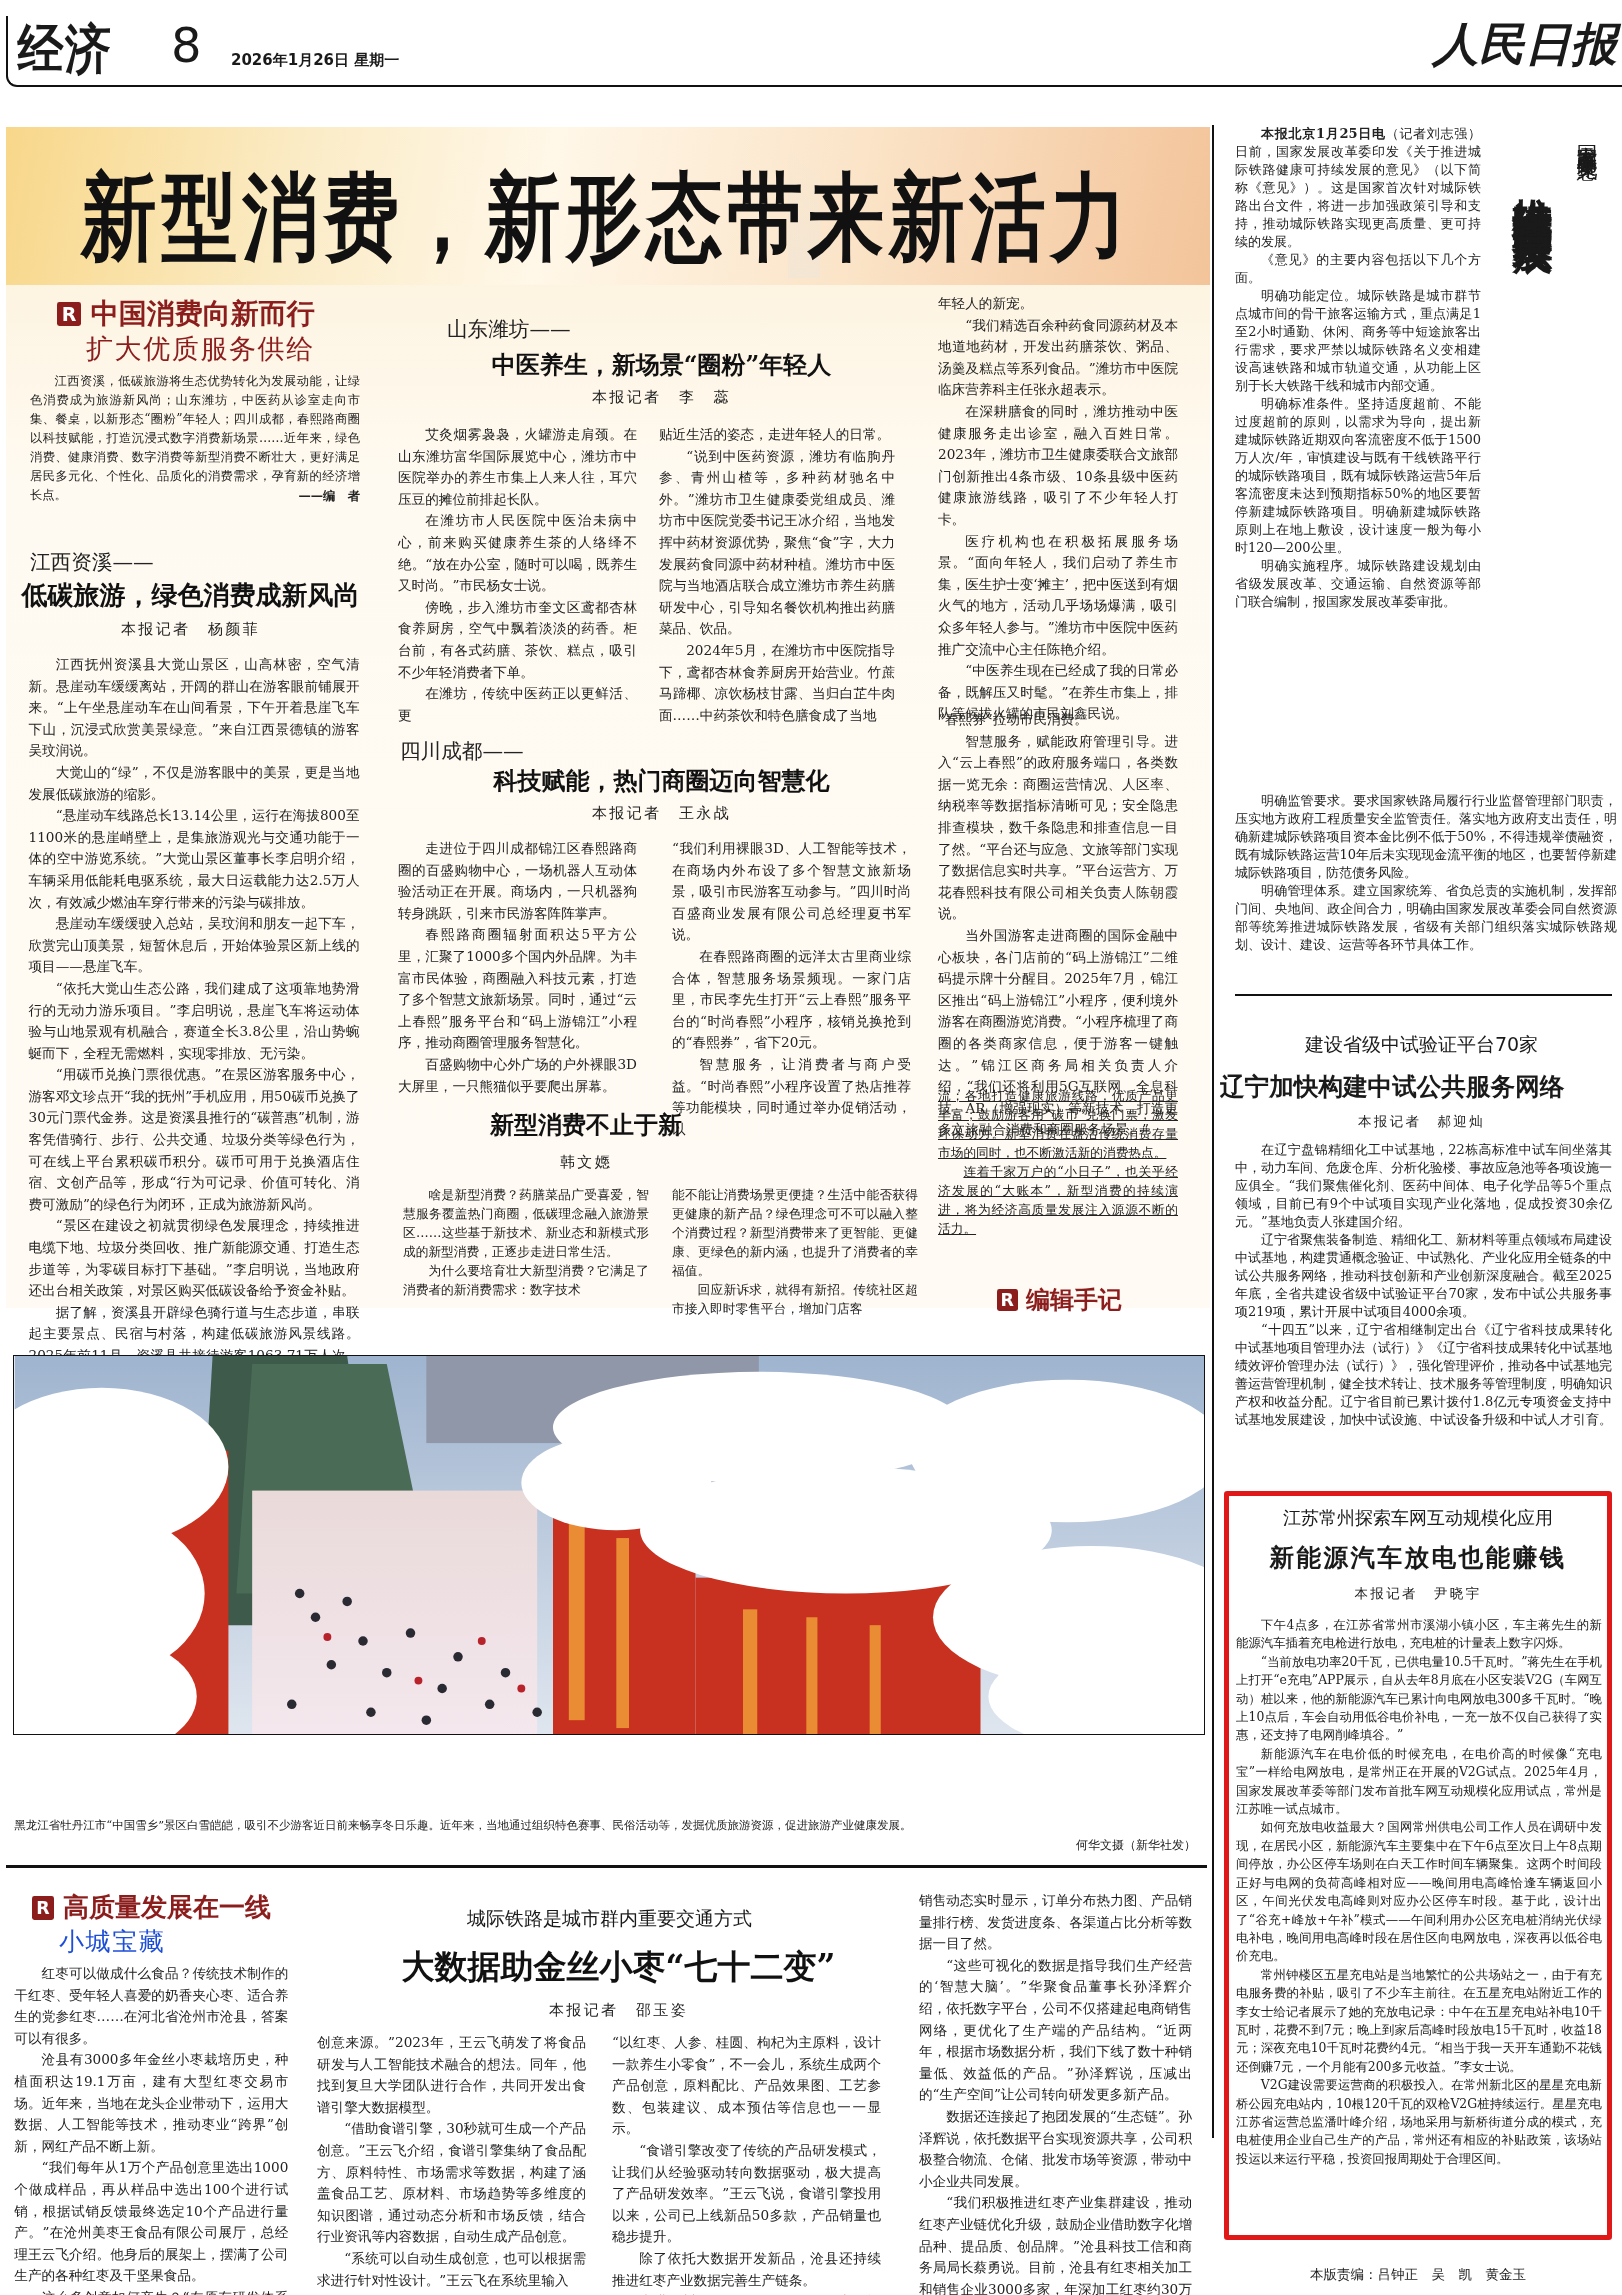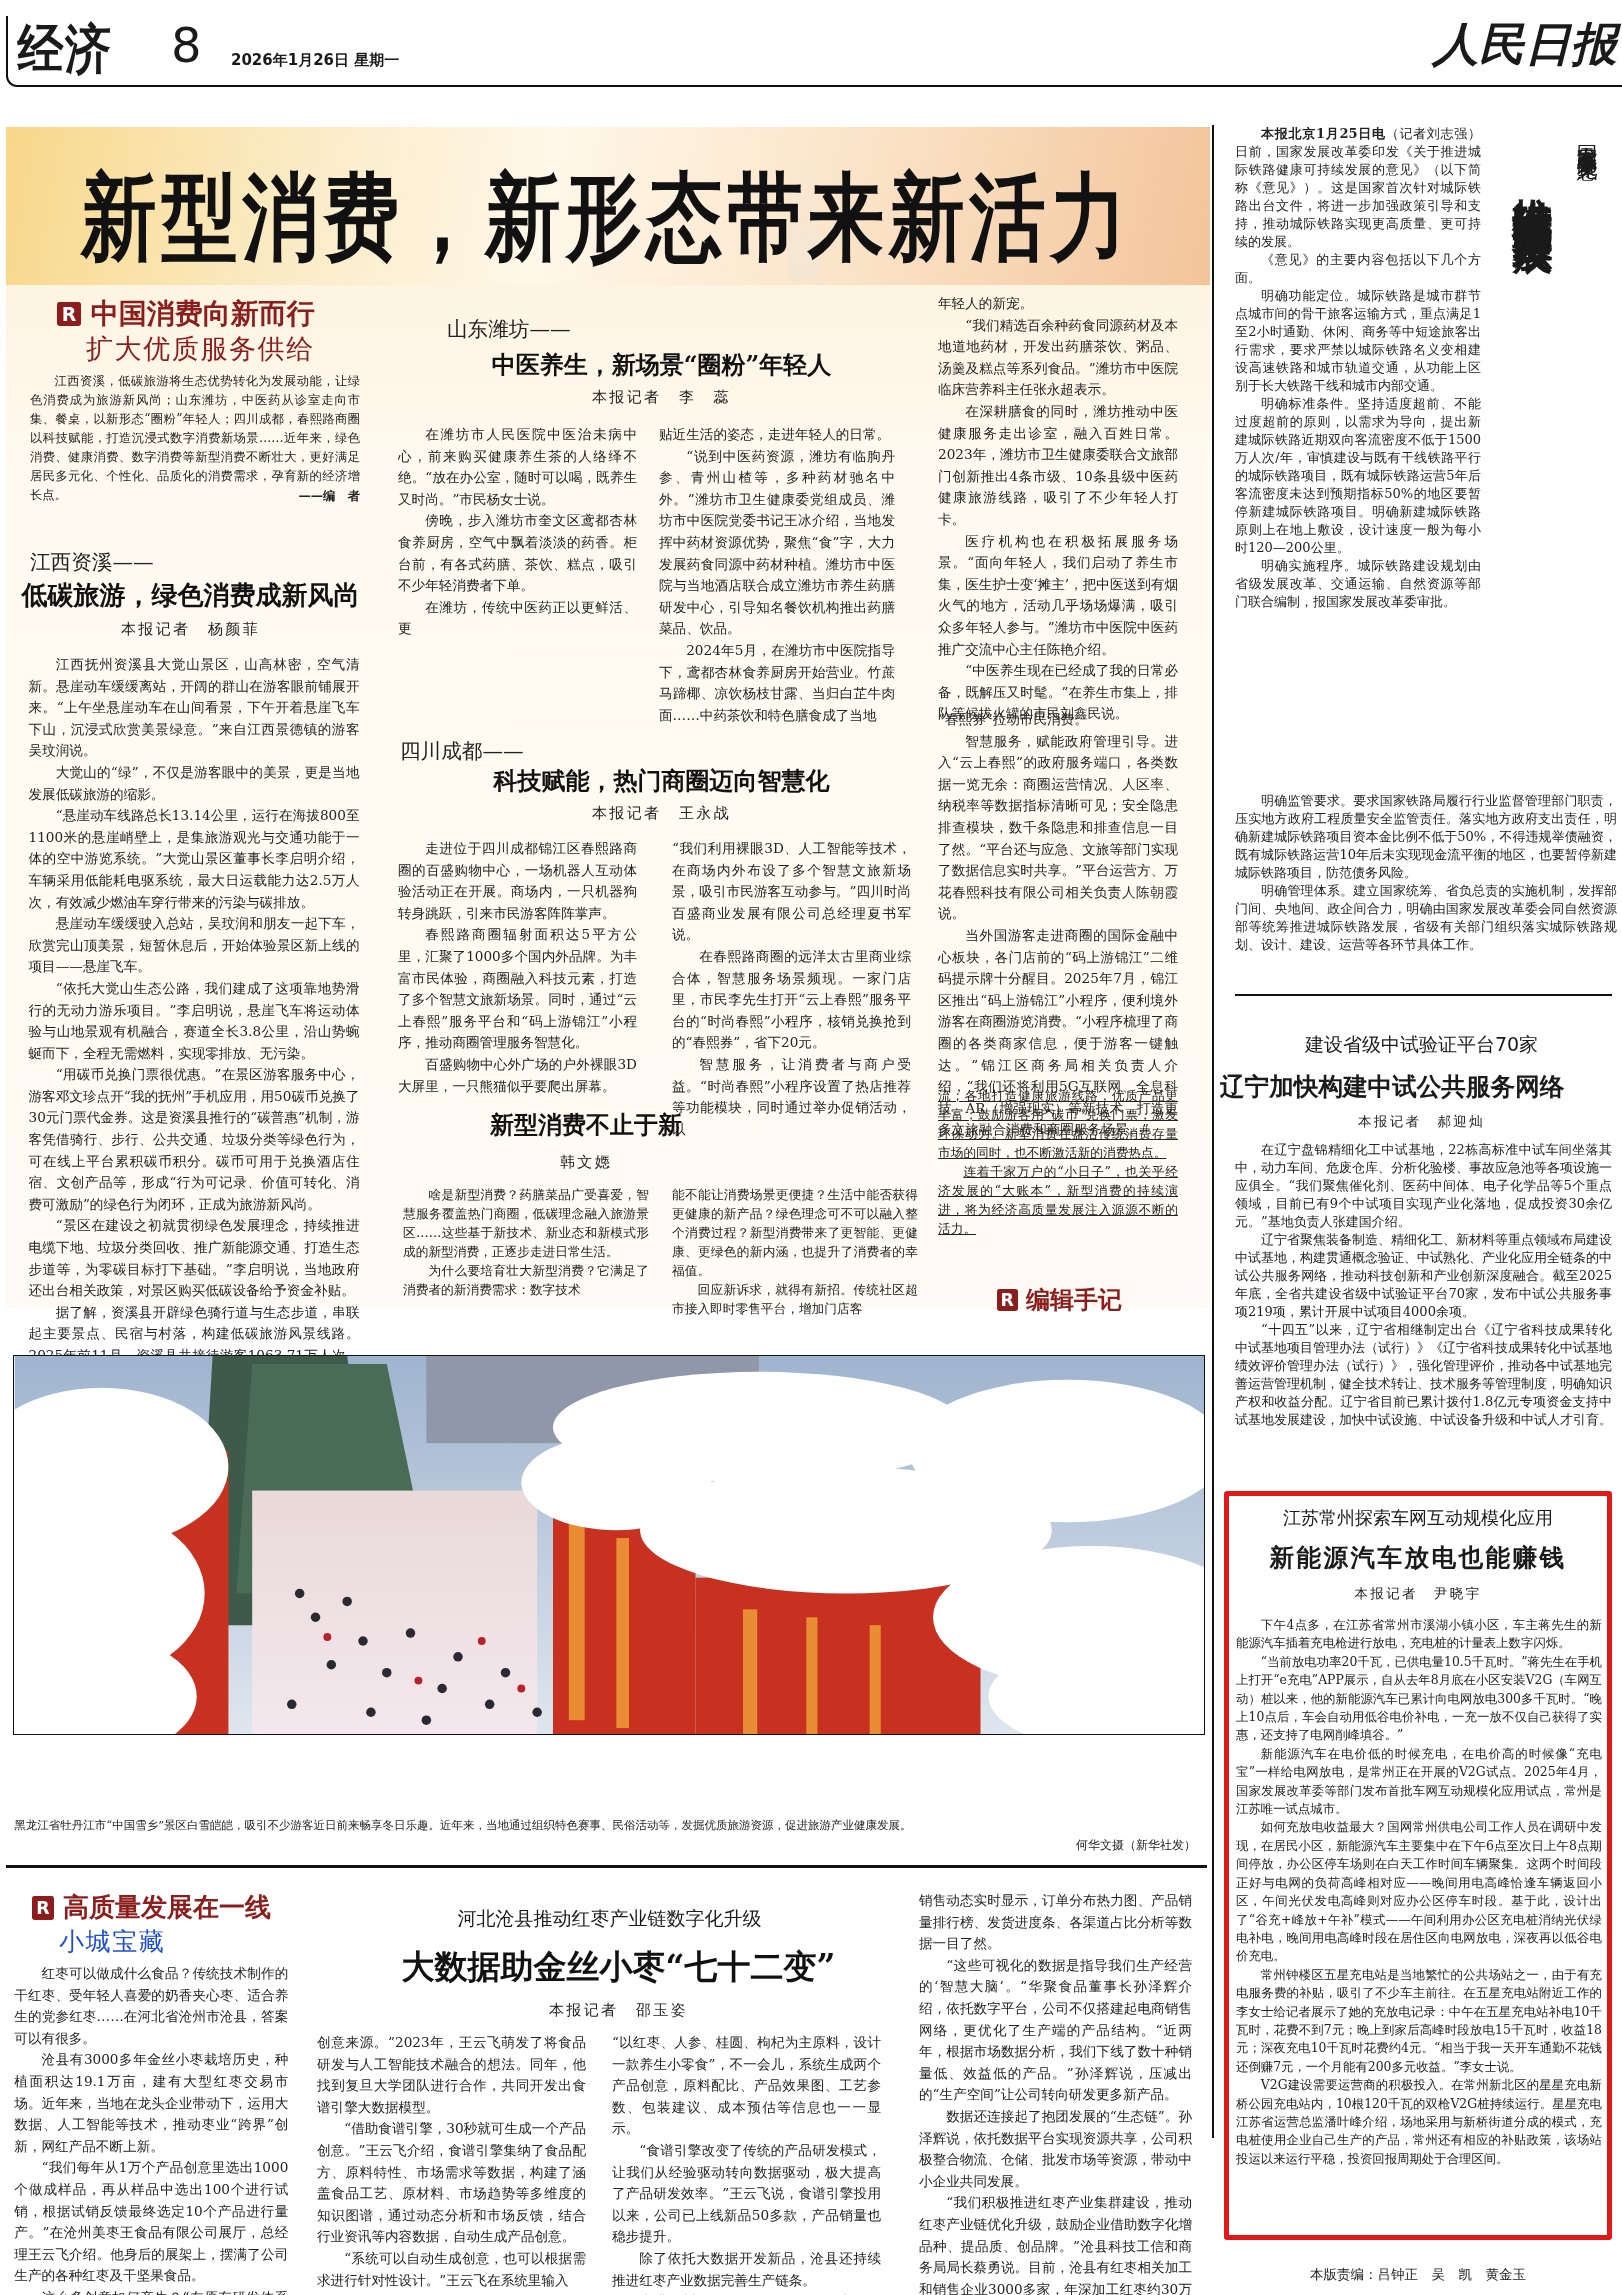--- a/index.html
+++ b/index.html
@@ -65,20 +65,21 @@
   <p>“依托大觉山生态公路，我们建成了这项靠地势滑行的无动力游乐项目。”李启明说，悬崖飞车将运动体验与山地景观有机融合，赛道全长3.8公里，沿山势蜿蜒而下，全程无需燃料，实现零排放、无污染。</p>
   <p>“用碳币兑换门票很优惠。”在景区游客服务中心，游客邓文珍点开“我的抚州”手机应用，用50碳币兑换了30元门票代金券。这是资溪县推行的“碳普惠”机制，游客凭借骑行、步行、公共交通、垃圾分类等绿色行为，可在线上平台累积碳币积分。碳币可用于兑换酒店住宿、文创产品等，形成“行为可记录、价值可转化、消费可激励”的绿色行为闭环，正成为旅游新风尚。</p>
   <p>“景区在建设之初就贯彻绿色发展理念，持续推进电缆下地、垃圾分类回收、推广新能源交通、打造生态步道等，为零碳目标打下基础。”李启明说，当地政府还出台相关政策，对景区购买低碳设备给予资金补贴。</p>
   <p>据了解，资溪县开辟绿色骑行道与生态步道，串联起主要景点、民宿与村落，构建低碳旅游风景线路。2025年前11月，资溪县共接待游客1063.71万人次、同比增长8.96%，实现旅游综合收入47.21亿元、同比增长11.52%。</p>
 </div>
 
 <div class="abs region-tag" style="left:400px;top:315px;margin-left:47px;">山东潍坊——</div>
 <div class="abs head-serif" style="left:380px;top:349px;width:563px;font-size:24px;">中医养生，新场景“圈粉”年轻人</div>
 <div class="abs byline" style="left:380px;top:388px;width:563px;">本报记者　李　蕊</div>
 <div class="abs col" style="left:398px;top:424px;width:239px;">
+  <p>艾灸烟雾袅袅，火罐游走肩颈。在山东潍坊富华国际展览中心，潍坊市中医院举办的养生市集上人来人往，耳穴压豆的摊位前排起长队。</p>
   <p>在潍坊市人民医院中医治未病中心，前来购买健康养生茶的人络绎不绝。“放在办公室，随时可以喝，既养生又时尚。”市民杨女士说。</p>
   <p>傍晚，步入潍坊市奎文区鸢都杏林食养厨房，空气中飘着淡淡的药香。柜台前，有各式药膳、茶饮、糕点，吸引不少年轻消费者下单。</p>
   <p>在潍坊，传统中医药正以更鲜活、更</p>
 </div>
 <div class="abs col" style="left:659px;top:424px;width:236px;">
   <p class="noindent">贴近生活的姿态，走进年轻人的日常。</p>
   <p>“说到中医药资源，潍坊有临朐丹参、青州山楂等，多种药材驰名中外。”潍坊市卫生健康委党组成员、潍坊市中医院党委书记王冰介绍，当地发挥中药材资源优势，聚焦“食”字，大力发展药食同源中药材种植。潍坊市中医院与当地酒店联合成立潍坊市养生药膳研发中心，引导知名餐饮机构推出药膳菜品、饮品。</p>
   <p>2024年5月，在潍坊市中医院指导下，鸢都杏林食养厨房开始营业。竹蔗马蹄椰、凉饮杨枝甘露、当归白芷牛肉面……中药茶饮和特色膳食成了当地</p>
 </div>
 <div class="abs col" style="left:938px;top:293px;width:240px;">
@@ -195,21 +196,21 @@
 <div class="abs caption kai" style="left:14.3px;top:1818px;width:1189px;">黑龙江省牡丹江市“中国雪乡”景区白雪皑皑，吸引不少游客近日前来畅享冬日乐趣。近年来，当地通过组织特色赛事、民俗活动等，发掘优质旅游资源，促进旅游产业健康发展。</div>
 <div class="abs caption" style="left:1030px;top:1837px;width:166px;text-align:right;font-size:12px;">何华文摄（新华社发）</div>
 
 <div class="abs vline" style="left:6.3px;top:1865px;width:1201px;height:3.2px"></div>
 
 <div class="abs red-title" style="left:32px;top:1890px;font-size:26px;">
   <span class="rlogo" style="width:22px;height:24px;font-size:17.4px;line-height:24px;vertical-align:2.4px;">R</span>
   <span>高质量发展在一线</span>
 </div>
 <div class="abs" style="left:59px;top:1925px;font-size:25px;color:#1d4ed8;font-family:'DejaVu Sans',sans-serif;letter-spacing:1.6px;">小城宝藏</div>
-<div class="abs" style="left:372px;top:1906px;width:475px;text-align:center;font-size:19px;font-family:'DejaVu Sans',sans-serif;">河北沧县推动红枣产业链数字化升级</div>
+<div class="abs" style="left:372px;top:1906px;width:475px;text-align:center;font-size:19px;font-family:'DejaVu Sans',sans-serif;">城际铁路是城市群内重要交通方式</div>
 <div class="abs head-serif" style="left:349px;top:1945px;width:539px;font-size:33px;">大数据助金丝小枣“七十二变”</div>
 <div class="abs byline" style="left:349px;top:2001px;width:539px;">本报记者　邵玉姿</div>
 <div class="abs col" style="left:14.3px;top:1963px;width:274px;">
   <p>红枣可以做成什么食品？传统技术制作的干红枣、受年轻人喜爱的奶香夹心枣、适合养生的党参红枣……在河北省沧州市沧县，答案可以有很多。</p>
   <p>沧县有3000多年金丝小枣栽培历史，种植面积达19.1万亩，建有大型红枣交易市场。近年来，当地在龙头企业带动下，运用大数据、人工智能等技术，推动枣业“跨界”创新，网红产品不断上新。</p>
   <p>“我们每年从1万个产品创意里选出1000个做成样品，再从样品中选出100个进行试销，根据试销反馈最终选定10个产品进行量产。”在沧州美枣王食品有限公司展厅，总经理王云飞介绍。他身后的展架上，摆满了公司生产的各种红枣及干坚果食品。</p>
   <p>这么多创意如何产生？“在原有研发体系基础上，我们使用食谱引擎大数据模型提供</p>
 </div>
 <div class="abs col" style="left:317px;top:2032px;width:269px;">
   <p class="noindent">创意来源。”2023年，王云飞萌发了将食品研发与人工智能技术融合的想法。同年，他找到复旦大学团队进行合作，共同开发出食谱引擎大数据模型。</p>

